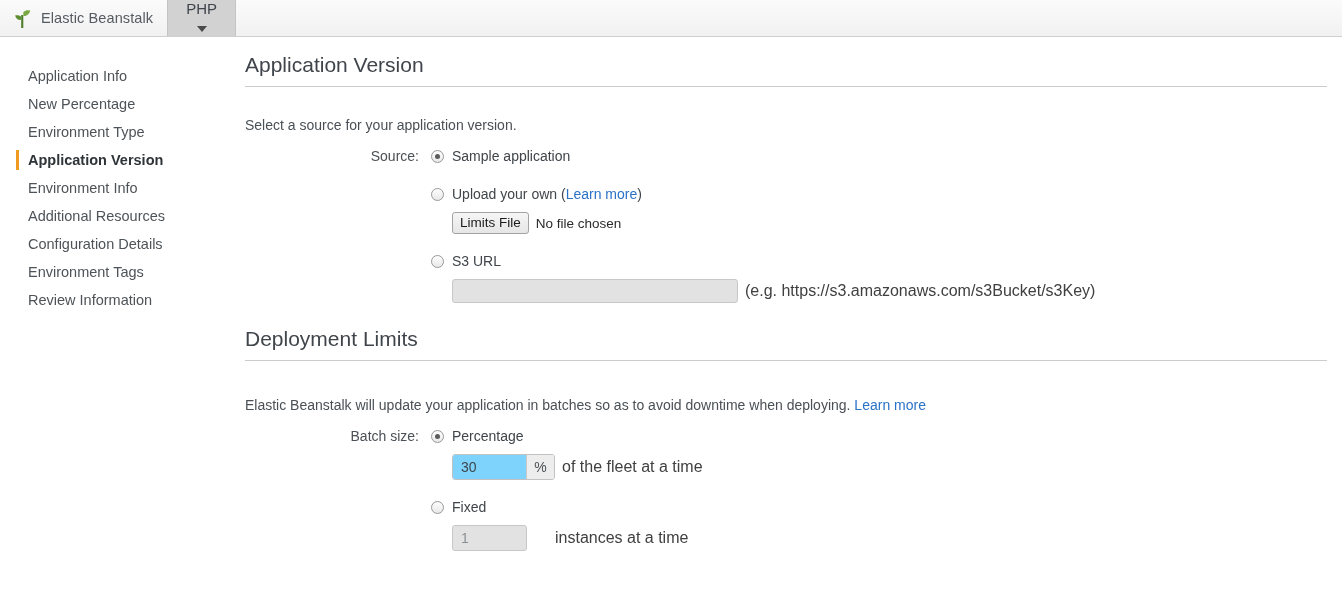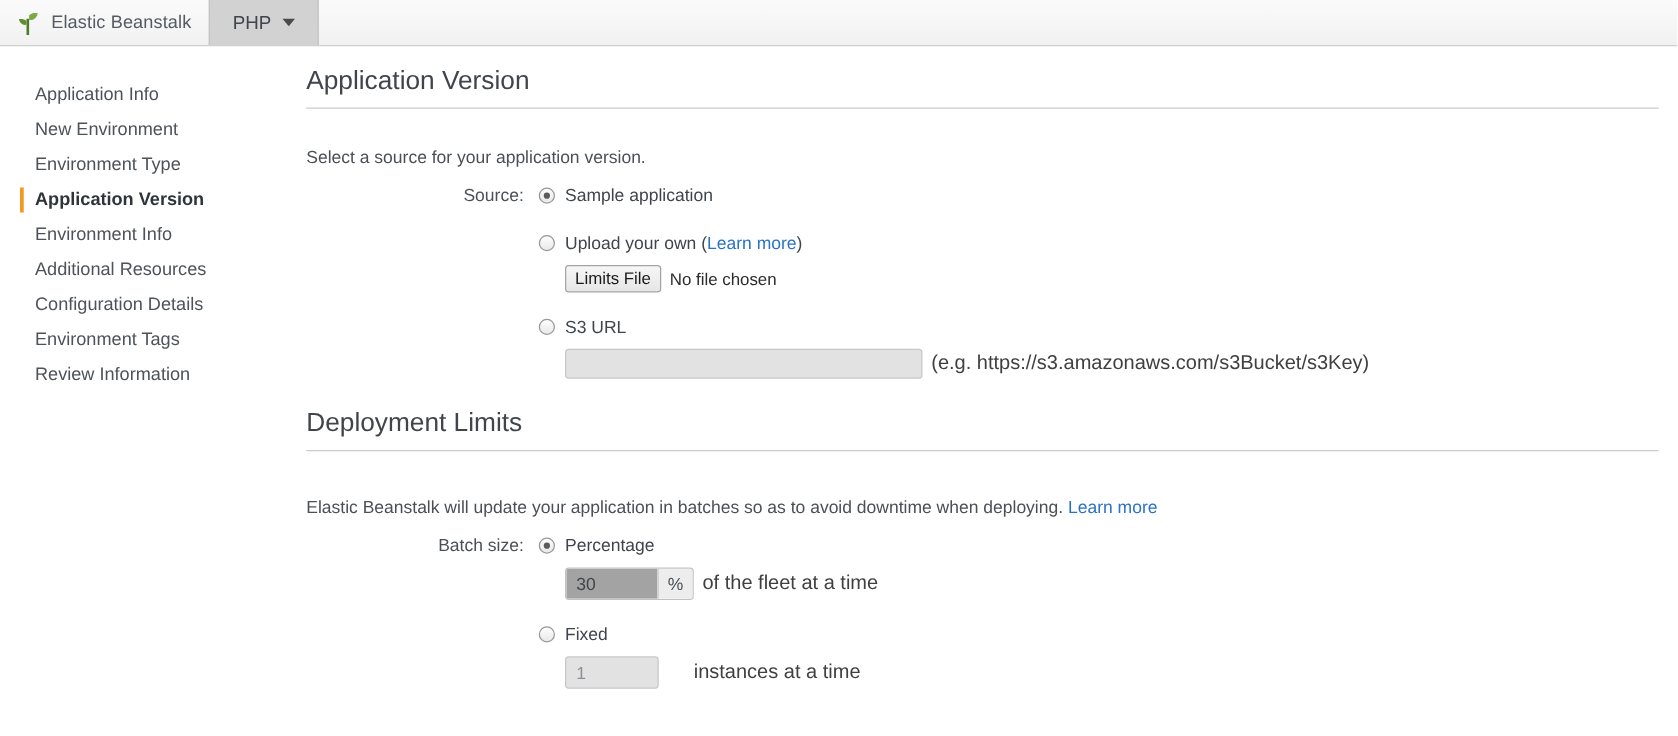--- a/index.html
+++ b/index.html
@@ -39,20 +39,21 @@
   }
   .platform-tab {
     display: flex;
     align-items: center;
     gap: 9px;
     padding: 0 18px;
     background: #d2d2d2;
     border-left: 1px solid #c4c4c4;
     border-right: 1px solid #c4c4c4;
     cursor: pointer;
+    flex-direction: column;
   }
   .platform-tab-label {
     font-size: 15px;
     color: #3f454b;
     font-weight: 400;
   }
   .caret-down {
     width: 0; height: 0;
     border-left: 5px solid transparent;
     border-right: 5px solid transparent;
@@ -250,21 +251,21 @@
   }
   .input-group input {
     border: none;
     outline: none;
     width: 100%;
     min-width: 0;
     padding: 0 8px;
     font-family: "Liberation Sans", sans-serif;
     font-size: 14px;
     color: #3f454b;
-    background: #a3a3a3;
+    background: #7dd3fc;
   }
   .input-addon {
     flex: 0 0 auto;
     display: flex;
     align-items: center;
     justify-content: center;
     width: 28px;
     background: #ededed;
     border-left: 1px solid #c9c9c9;
     font-size: 14px;
@@ -297,21 +298,21 @@
 
 </div>
 
 <div class="page">
 
   <div class="sidebar">
     <div class="nav-item">
       <span>Application Info</span>
     </div>
     <div class="nav-item">
-      <span>New Environment</span>
+      <span>New Percentage</span>
     </div>
     <div class="nav-item">
       <span>Environment Type</span>
     </div>
     <div class="nav-item active">
       <span>Application Version</span>
     </div>
     <div class="nav-item">
       <span>Environment Info</span>
     </div>

